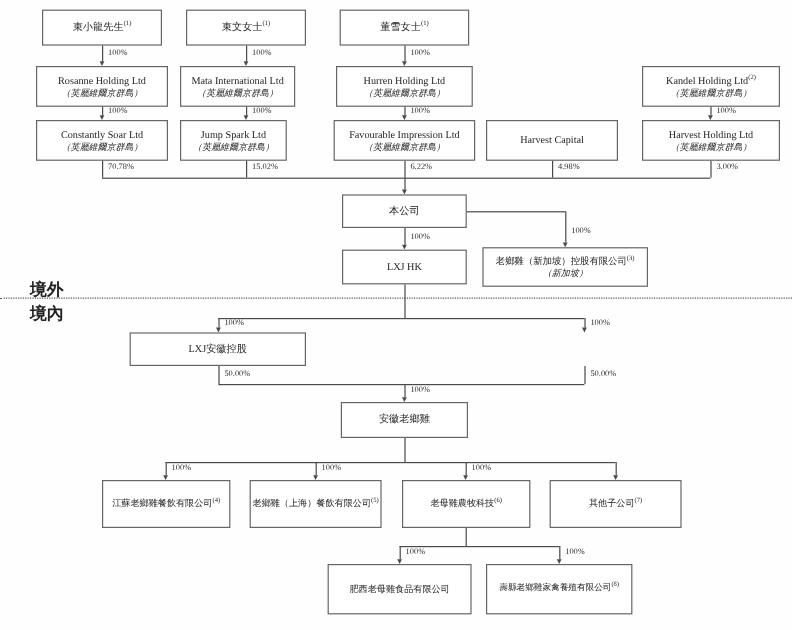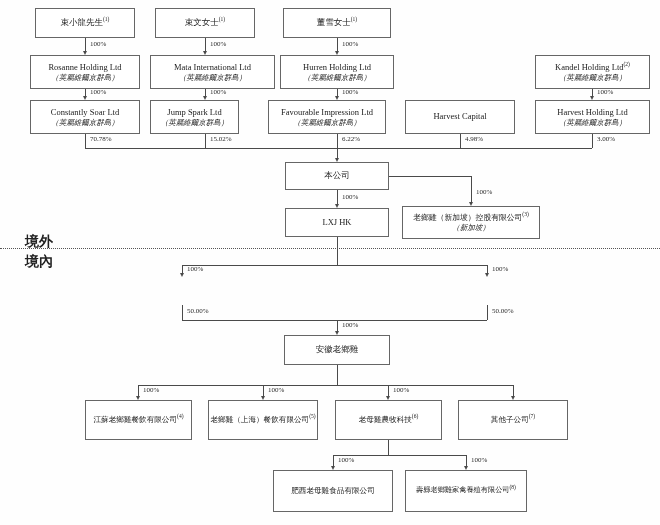--- a/index.html
+++ b/index.html
@@ -44,21 +44,21 @@
   <div class="arr" style="left:202.5px;top:51px"></div>
   <span class="pct" style="left:210px;top:40px">100%</span>
   <div class="vl" style="left:337px;top:38px;height:13px"></div>
   <div class="arr" style="left:334.5px;top:51px"></div>
   <span class="pct" style="left:342px;top:40px">100%</span>
 
   <div class="node" style="left:30px;top:55px;width:110px;height:34px">
     <span class="nm">Rosanne Holding Ltd</span>
     <span class="sub">（英屬維爾京群島）</span>
   </div>
-  <div class="node" style="left:150px;top:55px;width:125px;height:34px">
+  <div class="node" style="left:150px;top:55px;width:96px;height:34px">
     <span class="nm">Mata International Ltd</span>
     <span class="sub">（英屬維爾京群島）</span>
   </div>
   <div class="node" style="left:280px;top:55px;width:114px;height:34px">
     <span class="nm">Hurren Holding Ltd</span>
     <span class="sub">（英屬維爾京群島）</span>
   </div>
   <div class="node" style="left:535px;top:55px;width:115px;height:34px">
     <span class="nm"><span>Kandel Holding Ltd</span><sup>(2)</sup></span>
     <span class="sub">（英屬維爾京群島）</span>
@@ -78,21 +78,21 @@
   <span class="pct" style="left:597px;top:88px">100%</span>
 
   <div class="node" style="left:30px;top:100px;width:110px;height:34px">
     <span class="nm">Constantly Soar Ltd</span>
     <span class="sub">（英屬維爾京群島）</span>
   </div>
   <div class="node" style="left:150px;top:100px;width:89px;height:34px">
     <span class="nm">Jump Spark Ltd</span>
     <span class="sub">（英屬維爾京群島）</span>
   </div>
-  <div class="node" style="left:268px;top:100px;width:118px;height:34px">
+  <div class="node" style="left:278px;top:100px;width:118px;height:34px">
     <span class="nm">Favourable Impression Ltd</span>
     <span class="sub">（英屬維爾京群島）</span>
   </div>
   <div class="node" style="left:405px;top:100px;width:110px;height:34px">
     <span class="nm">Harvest Capital</span>
   </div>
   <div class="node" style="left:535px;top:100px;width:115px;height:34px">
     <span class="nm">Harvest Holding Ltd</span>
     <span class="sub">（英屬維爾京群島）</span>
   </div>
@@ -138,20 +138,23 @@
 
   <div class="vl" style="left:337px;top:237px;height:28px"></div>
   <div class="hl" style="left:182px;top:265px;width:305px"></div>
   <div class="vl" style="left:182px;top:265px;height:8px"></div>
   <div class="arr" style="left:179.5px;top:273px"></div>
   <span class="pct" style="left:187px;top:265px">100%</span>
   <div class="vl" style="left:487px;top:265px;height:8px"></div>
   <div class="arr" style="left:484.5px;top:273px"></div>
   <span class="pct" style="left:492px;top:265px">100%</span>
 
+  <div class="node" style="left:108px;top:277px;width:147px;height:28px">
+    <span class="nm">LXJ安徽控股</span>
+  </div>
 
   <div class="vl" style="left:182px;top:305px;height:15px"></div>
   <span class="pct" style="left:187px;top:307px">50.00%</span>
   <div class="vl" style="left:487px;top:305px;height:15px"></div>
   <span class="pct" style="left:492px;top:307px">50.00%</span>
   <div class="hl" style="left:182px;top:320px;width:305px"></div>
   <div class="vl" style="left:337px;top:320px;height:11px"></div>
   <div class="arr" style="left:334.5px;top:331px"></div>
   <span class="pct" style="left:342px;top:321px">100%</span>
 

